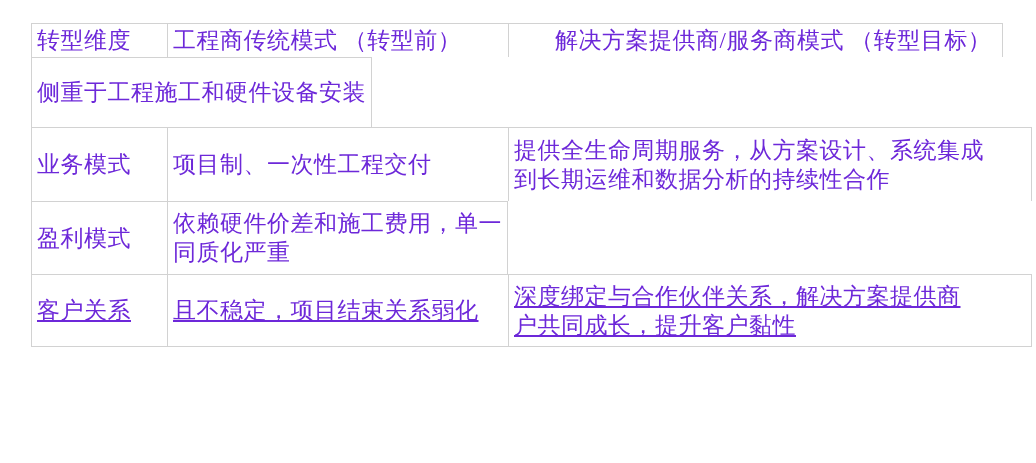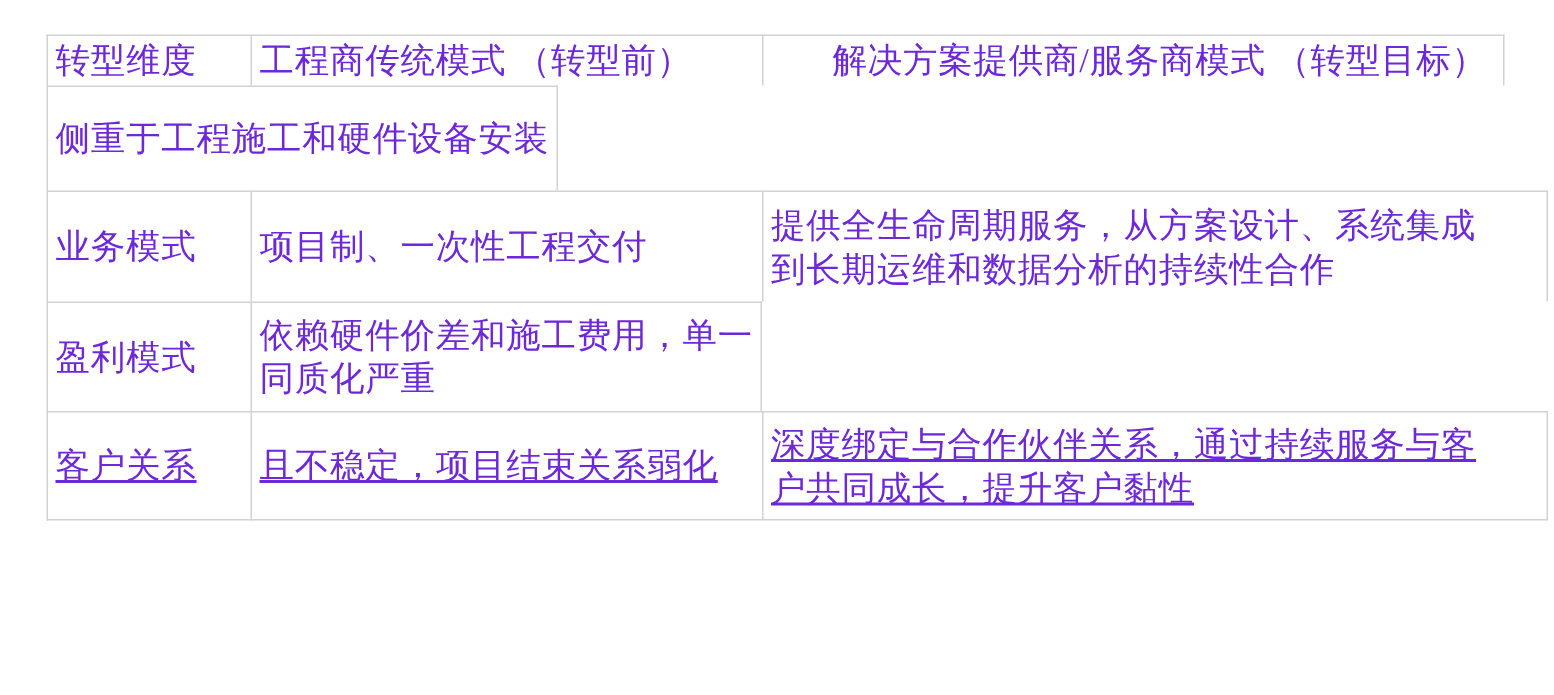--- a/index.html
+++ b/index.html
@@ -67,18 +67,18 @@
 
     <div class="trow r4">
       <div class="cell c1">盈利模式</div>
       <div class="cell c2">依赖硬件价差和施工费用，单一
 同质化严重</div>
     </div>
 
     <div class="trow r5">
       <div class="cell c1">客户关系</div>
       <div class="cell c2">且不稳定，项目结束关系弱化</div>
-      <div class="cell c3">深度绑定与合作伙伴关系，通过持续服务与客
+      <div class="cell c3">深度绑定与合作伙伴关系，解决方案提供商
 户共同成长，提升客户黏性</div>
     </div>
 
   </div>
 </div>
 
 </body></html>

